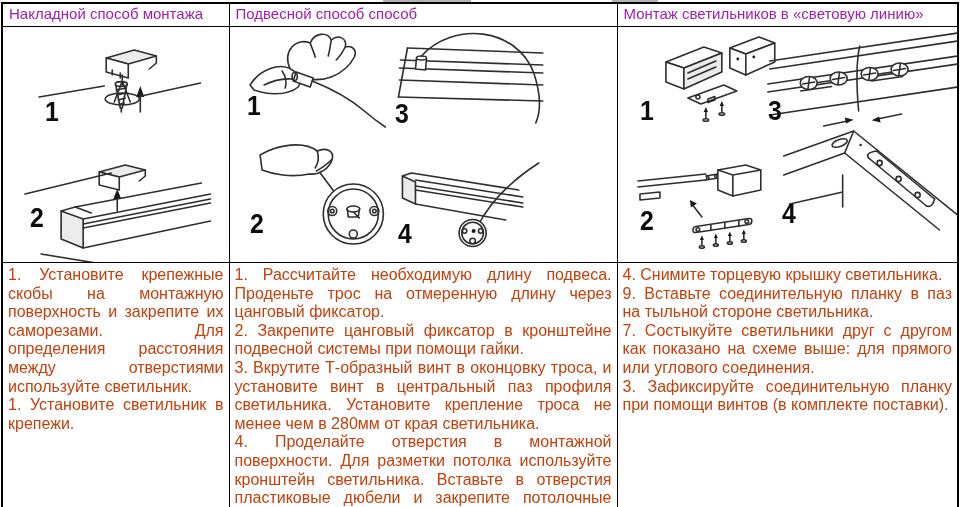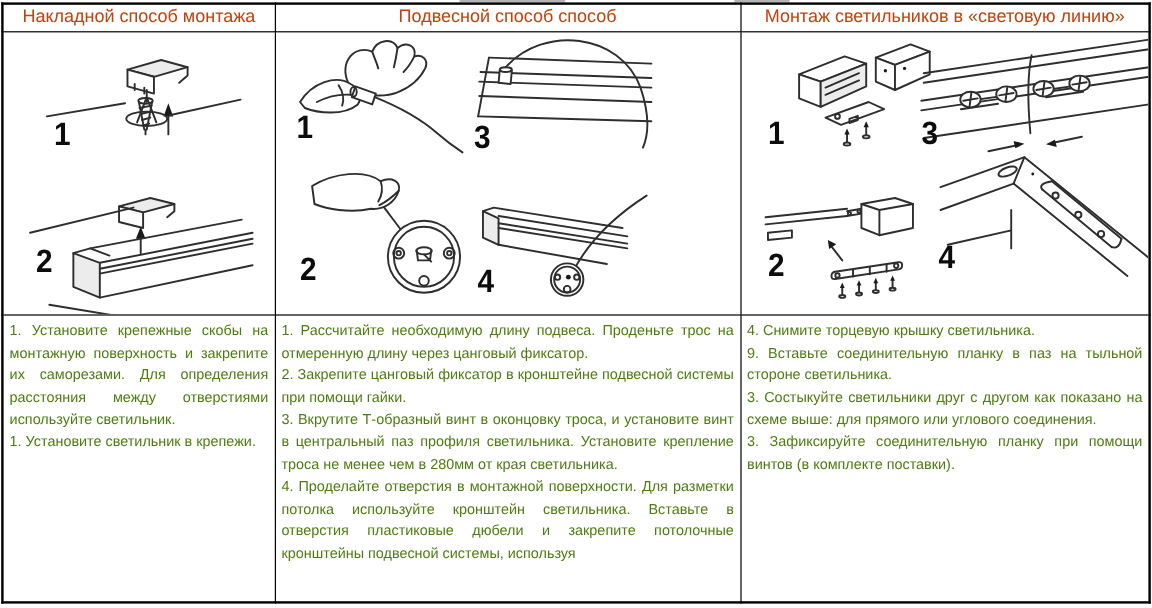--- a/index.html
+++ b/index.html
@@ -8,33 +8,33 @@
     font-family:"Liberation Sans", sans-serif;
   }
   .top-artifact{position:absolute;top:0;left:0;width:960px;height:2px;}
   .top-artifact i{position:absolute;top:0;height:2px;background:#9a9a9a;opacity:.75;}
   table.sheet{
     position:absolute;left:1px;top:2px;width:956px;height:501px;
     border-collapse:collapse;table-layout:fixed;border:2px solid #000;
   }
   td,th{border:1px solid #000;vertical-align:top;padding:0;overflow:hidden;}
   th.hdr{
-    height:20px;font-size:15px;font-weight:400;text-align:center;
-    padding:1px 6px;color:#c2410c;white-space:nowrap;
+    height:20px;font-size:15px;font-weight:400;text-align:left;
+    padding:1px 6px;color:#a21caf;white-space:nowrap;
   }
   td.figcell{height:235px;}
   .figwrap{position:relative;width:100%;height:235px;}
   .figwrap svg{display:block;width:100%;height:235px;}
   .fig-num{
     position:absolute;font-size:27px;font-weight:700;color:#0c0c0c;line-height:1;
     transform:scaleX(.92);transform-origin:left top;
   }
   td.textcell{padding:3px 5px 0 5px;}
   td.textcell p{
-    margin:0;font-size:12px;line-height:18.6px;text-align:justify;color:#4d7c0f;
+    margin:0;font-size:16px;line-height:18.6px;text-align:justify;color:#c2410c;
   }
   
   .art path,.art line,.art circle,.art ellipse{
     stroke:#2e2e2e;stroke-width:1.6;fill:none;stroke-linecap:round;stroke-linejoin:round;
   }
   .art .fill{fill:#ffffff;}
   .art .shade{fill:#ececec;}
   .art .solid{fill:#1a1a1a;stroke:none;}
 </style>
 </head>
@@ -260,18 +260,18 @@
     </td>
     <td class="textcell">
       <p>1. Рассчитайте необходимую длину подвеса. Проденьте трос на отмеренную длину через цанговый фиксатор.</p>
       <p>2. Закрепите цанговый фиксатор в кронштейне подвесной системы при помощи гайки.</p>
       <p>3. Вкрутите Т-образный винт в оконцовку троса, и установите винт в центральный паз профиля светильника. Установите крепление троса не менее чем в 280мм от края светильника.</p>
       <p>4. Проделайте отверстия в монтажной поверхности. Для разметки потолка используйте кронштейн светильника. Вставьте в отверстия пластиковые дюбели и закрепите потолочные кронштейны подвесной системы, используя</p>
     </td>
     <td class="textcell">
       <p>4. Снимите торцевую крышку светильника.</p>
       <p>9. Вставьте соединительную планку в паз на тыльной стороне светильника.</p>
-      <p>3. Состыкуйте светильники друг с другом как показано на схеме выше: для прямого или углового соединения.</p>
+      <p>7. Состыкуйте светильники друг с другом как показано на схеме выше: для прямого или углового соединения.</p>
       <p>3. Зафиксируйте соединительную планку при помощи винтов (в комплекте поставки).</p>
     </td>
   </tr>
 </tbody>
   </table>
 
 </body></html>

